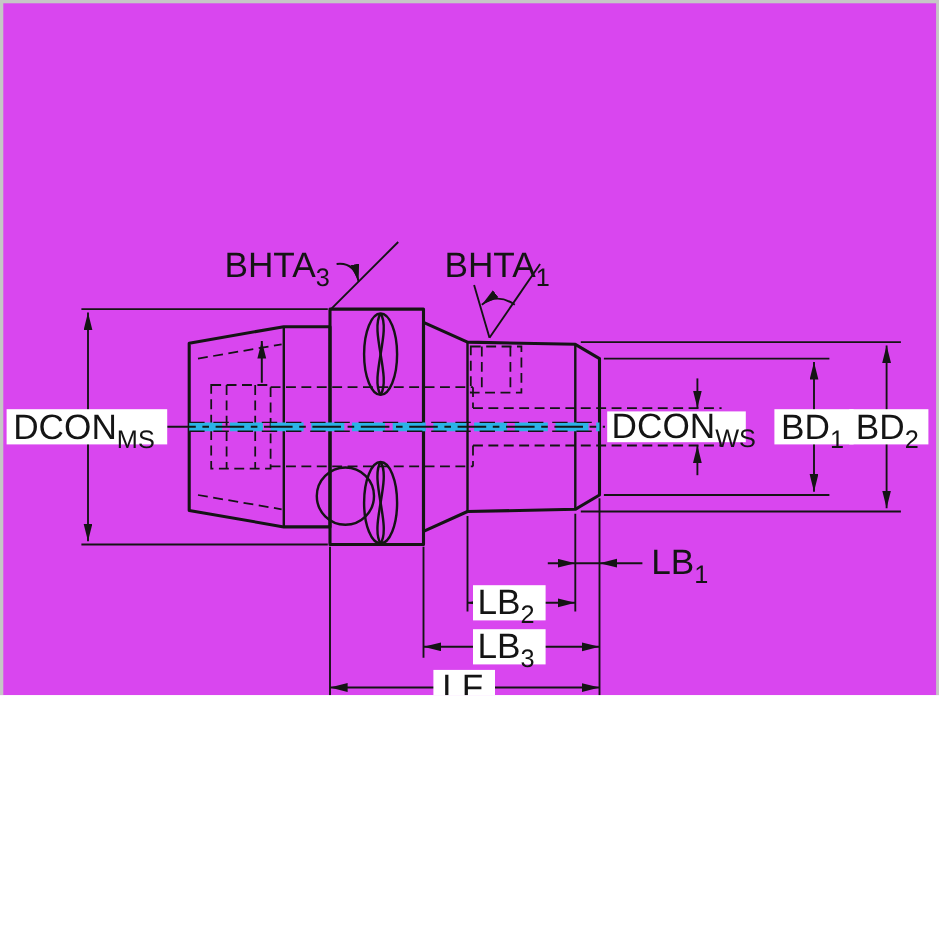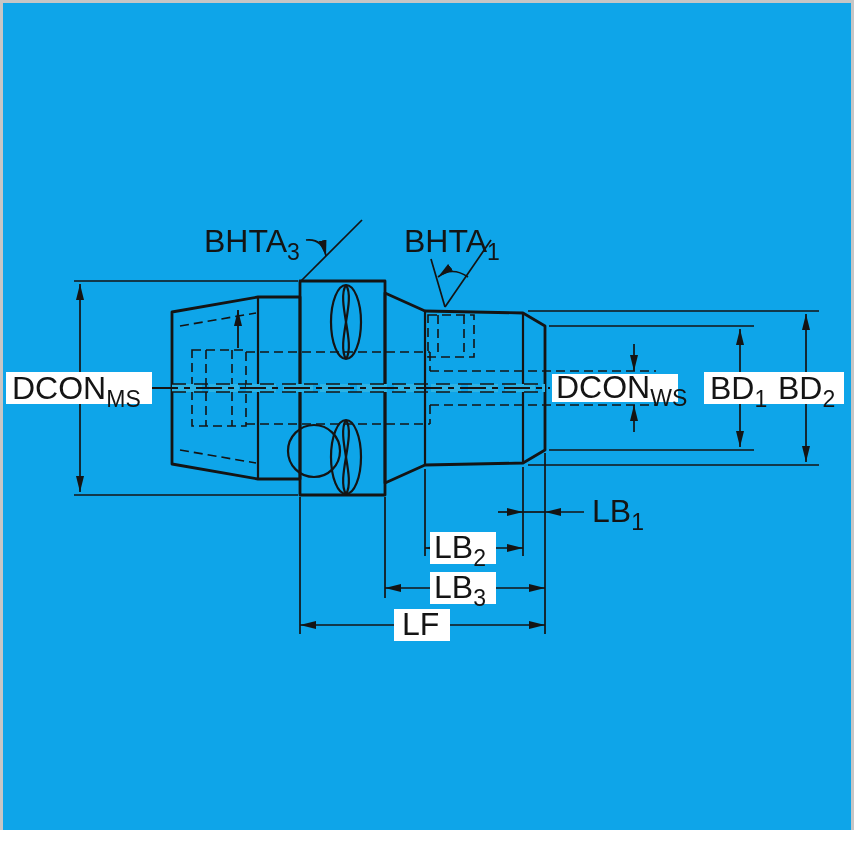--- a/index.html
+++ b/index.html
@@ -1,16 +1,16 @@
 <!DOCTYPE html>
 <html><head>
 <meta charset="utf-8">
 <style>
   html,body{margin:0;padding:0;background:#fff;}
-  .canvas{width:854px;height:830px;position:relative;background:#0ea5e9;overflow:hidden;}
+  .canvas{width:854px;height:632px;position:relative;background:#d946ef;overflow:hidden;}
   svg{display:block;}
   .edge{fill:none;stroke:#141414;stroke-width:2.8;stroke-linejoin:round;stroke-linecap:round;}
   .edgethin{fill:none;stroke:#141414;stroke-width:2.2;stroke-linejoin:round;}
   .hid{fill:none;stroke:#141414;stroke-width:1.6;stroke-dasharray:9 5;}
   .dim{fill:none;stroke:#141414;stroke-width:1.7;}
   .cl{fill:none;stroke:#141414;stroke-width:1.8;stroke-dasharray:26 6 6 6;}
   .clthin{fill:none;stroke:#141414;stroke-width:1.3;stroke-dasharray:14 8;}
   .lbl{font-family:"Liberation Sans",sans-serif;font-size:32px;fill:#141414;}
   .sub{font-size:23px;}
   .bg{fill:#ffffff;}

